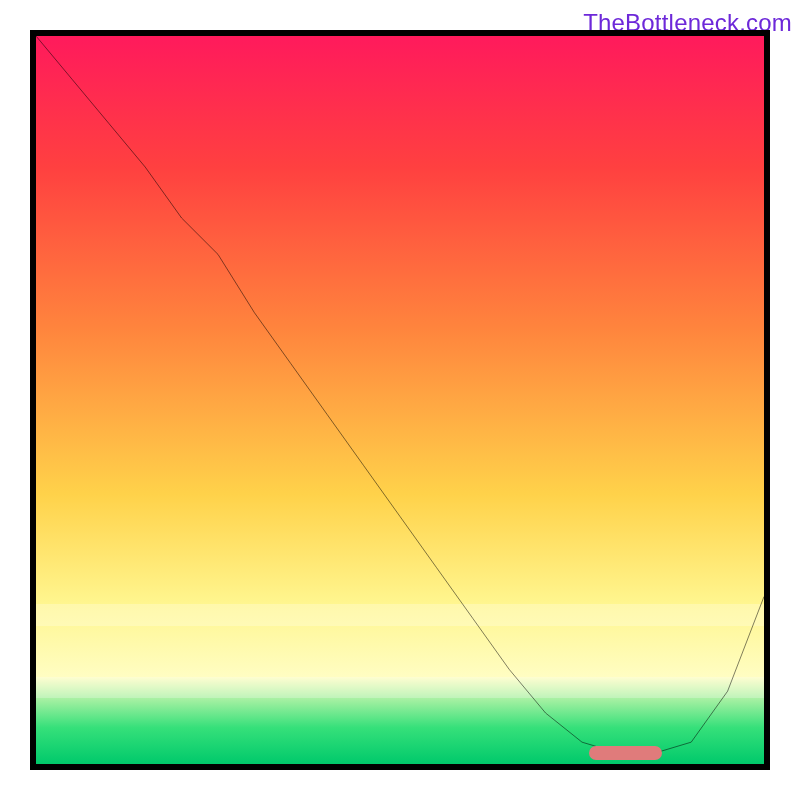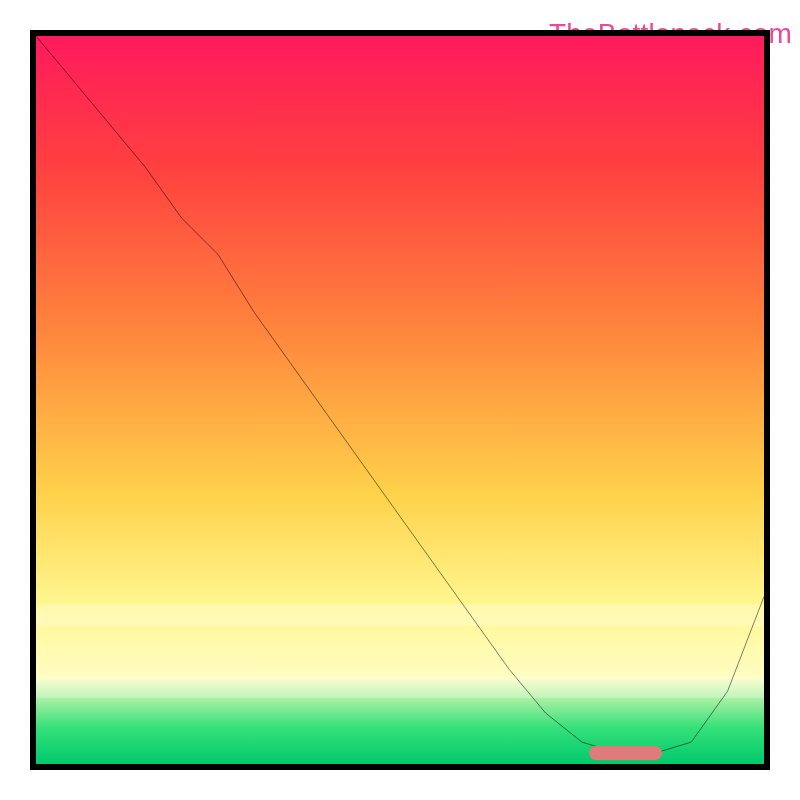--- a/index.html
+++ b/index.html
@@ -53,24 +53,24 @@
   }
   .marker {
     position: absolute;
     height: 14px;
     border-radius: 7px;
     background: #e07b7b;
     pointer-events: none;
   }
   .watermark {
     position: absolute;
-    top: 18px;
+    top: 9px;
     right: 8px;
-    color: #ec4899;
-    font-size: 28px;
+    color: #6d28d9;
+    font-size: 24px;
     font-weight: 500;
     letter-spacing: 0.2px;
     user-select: none;
   }
 </style>
 </head>
 <body>
 
 <div class="wrap">
   <div class="watermark">TheBottleneck.com</div>

